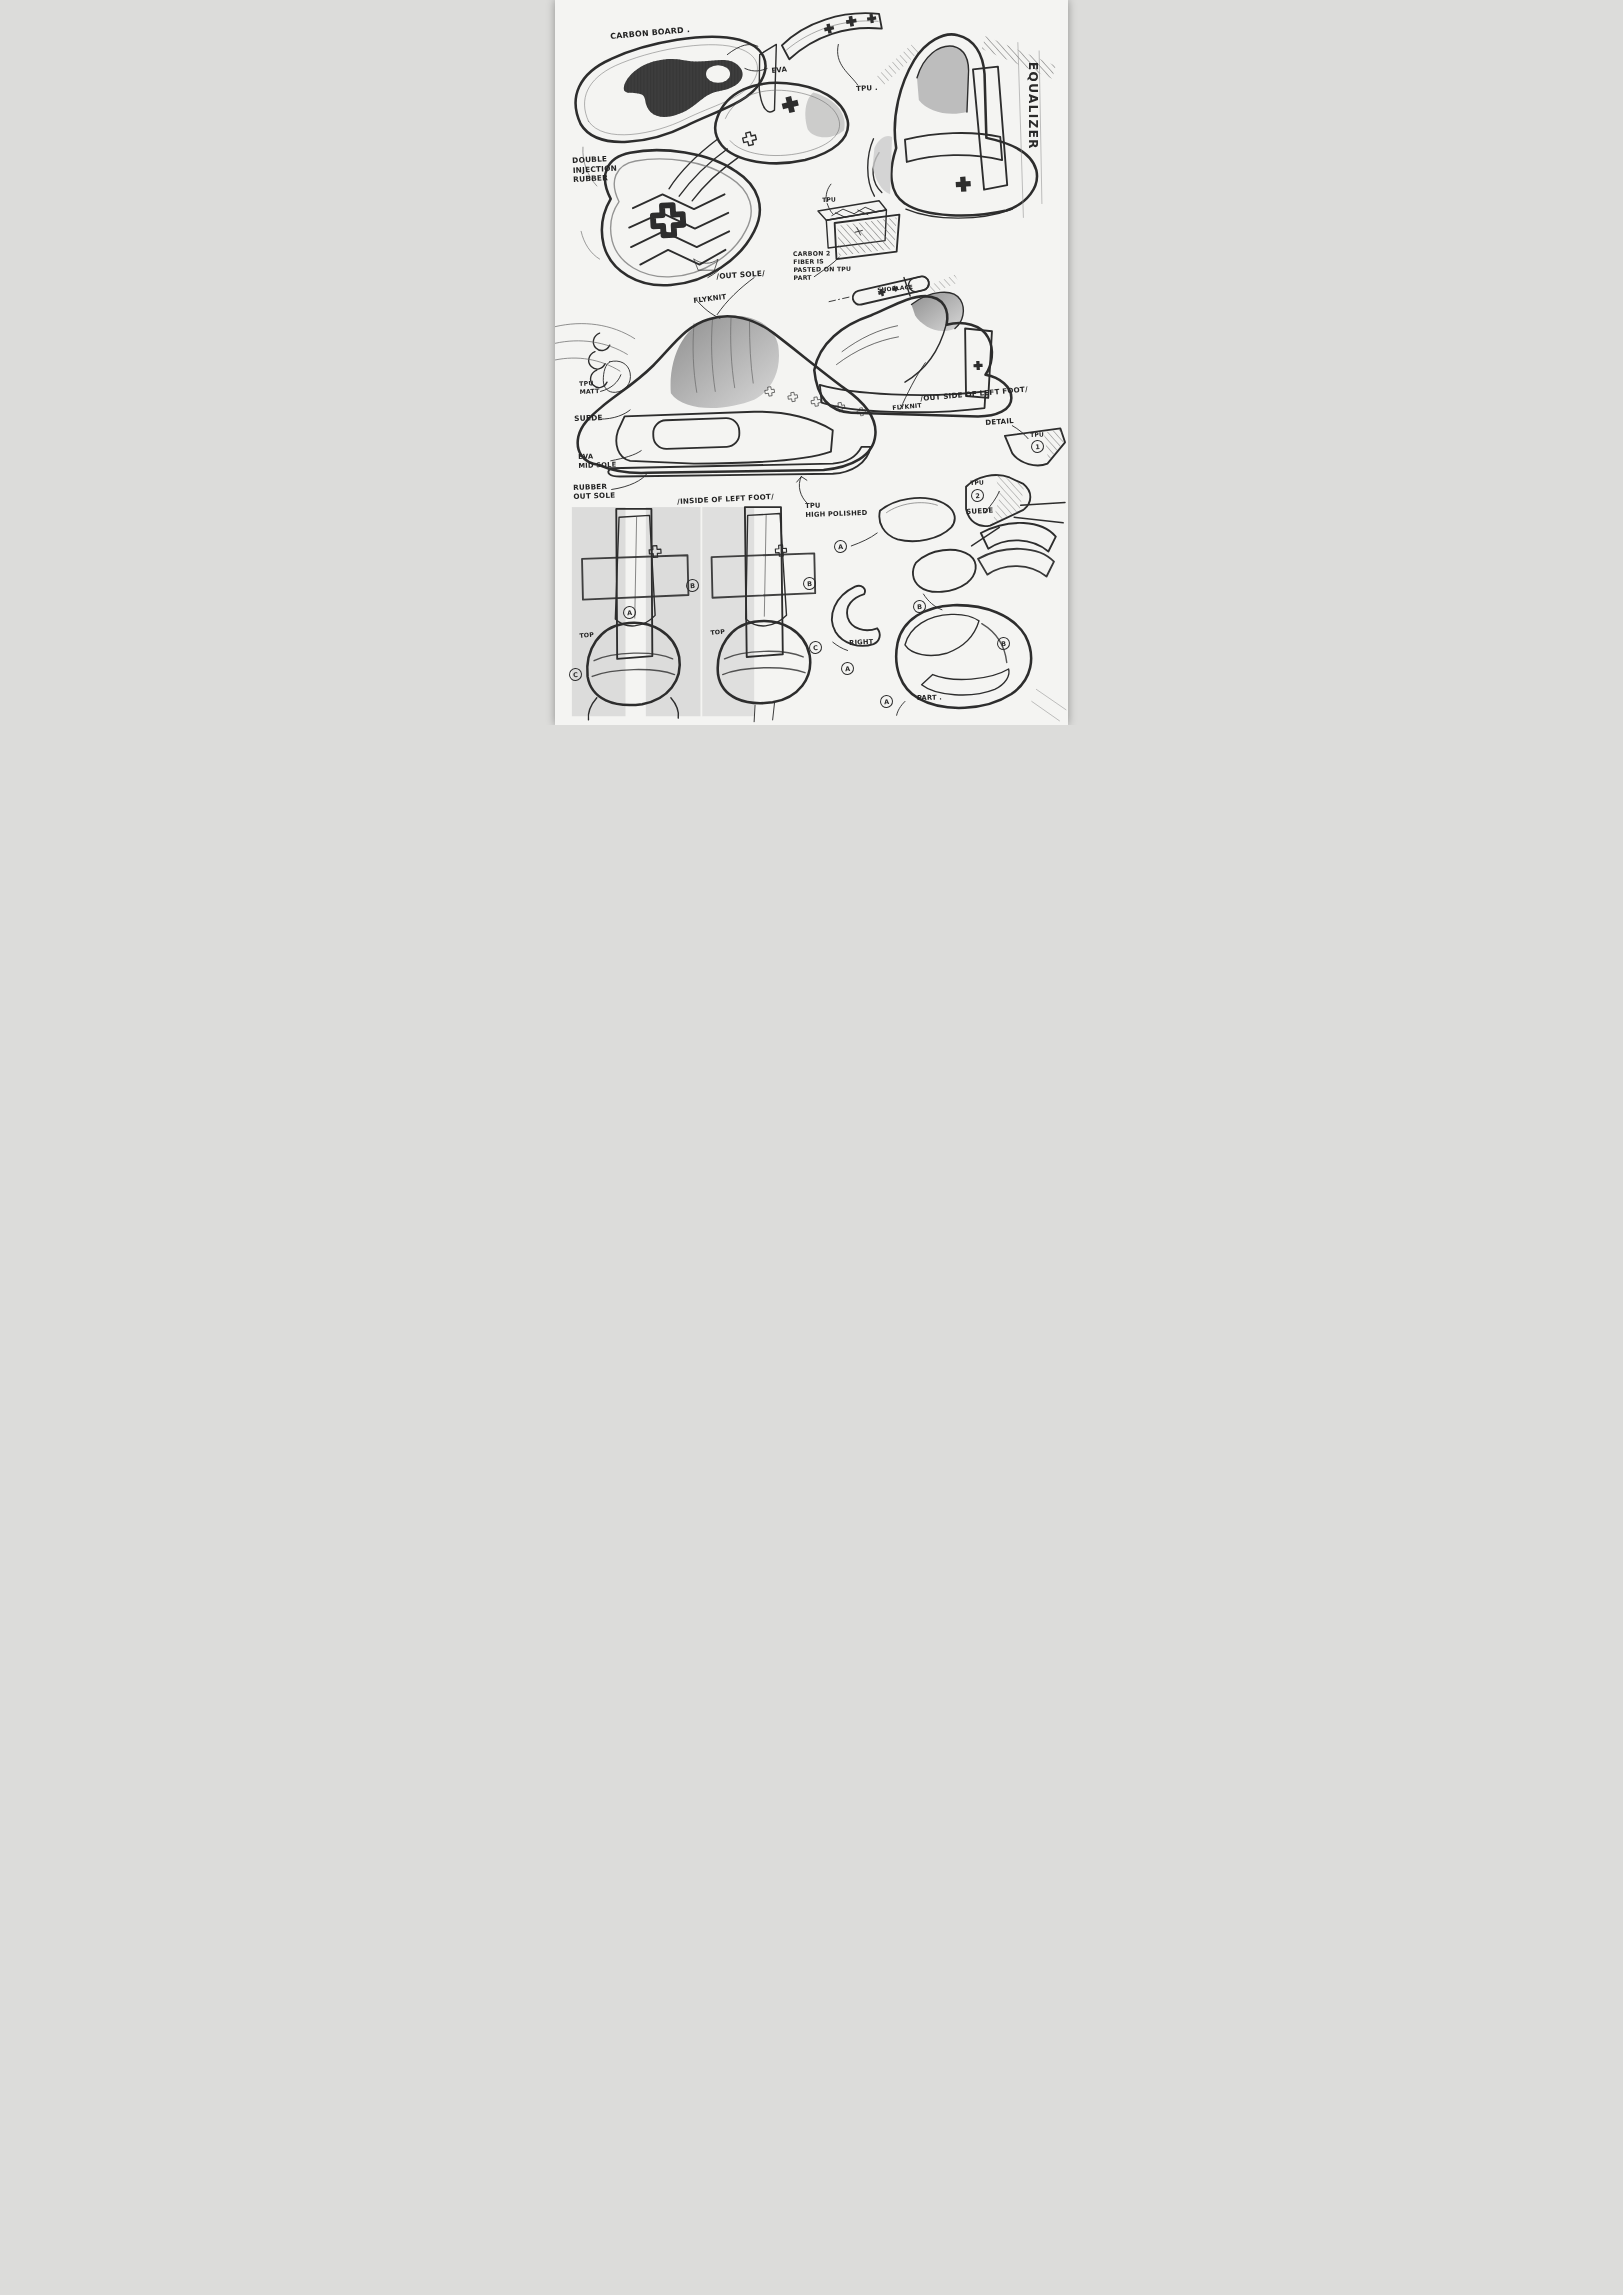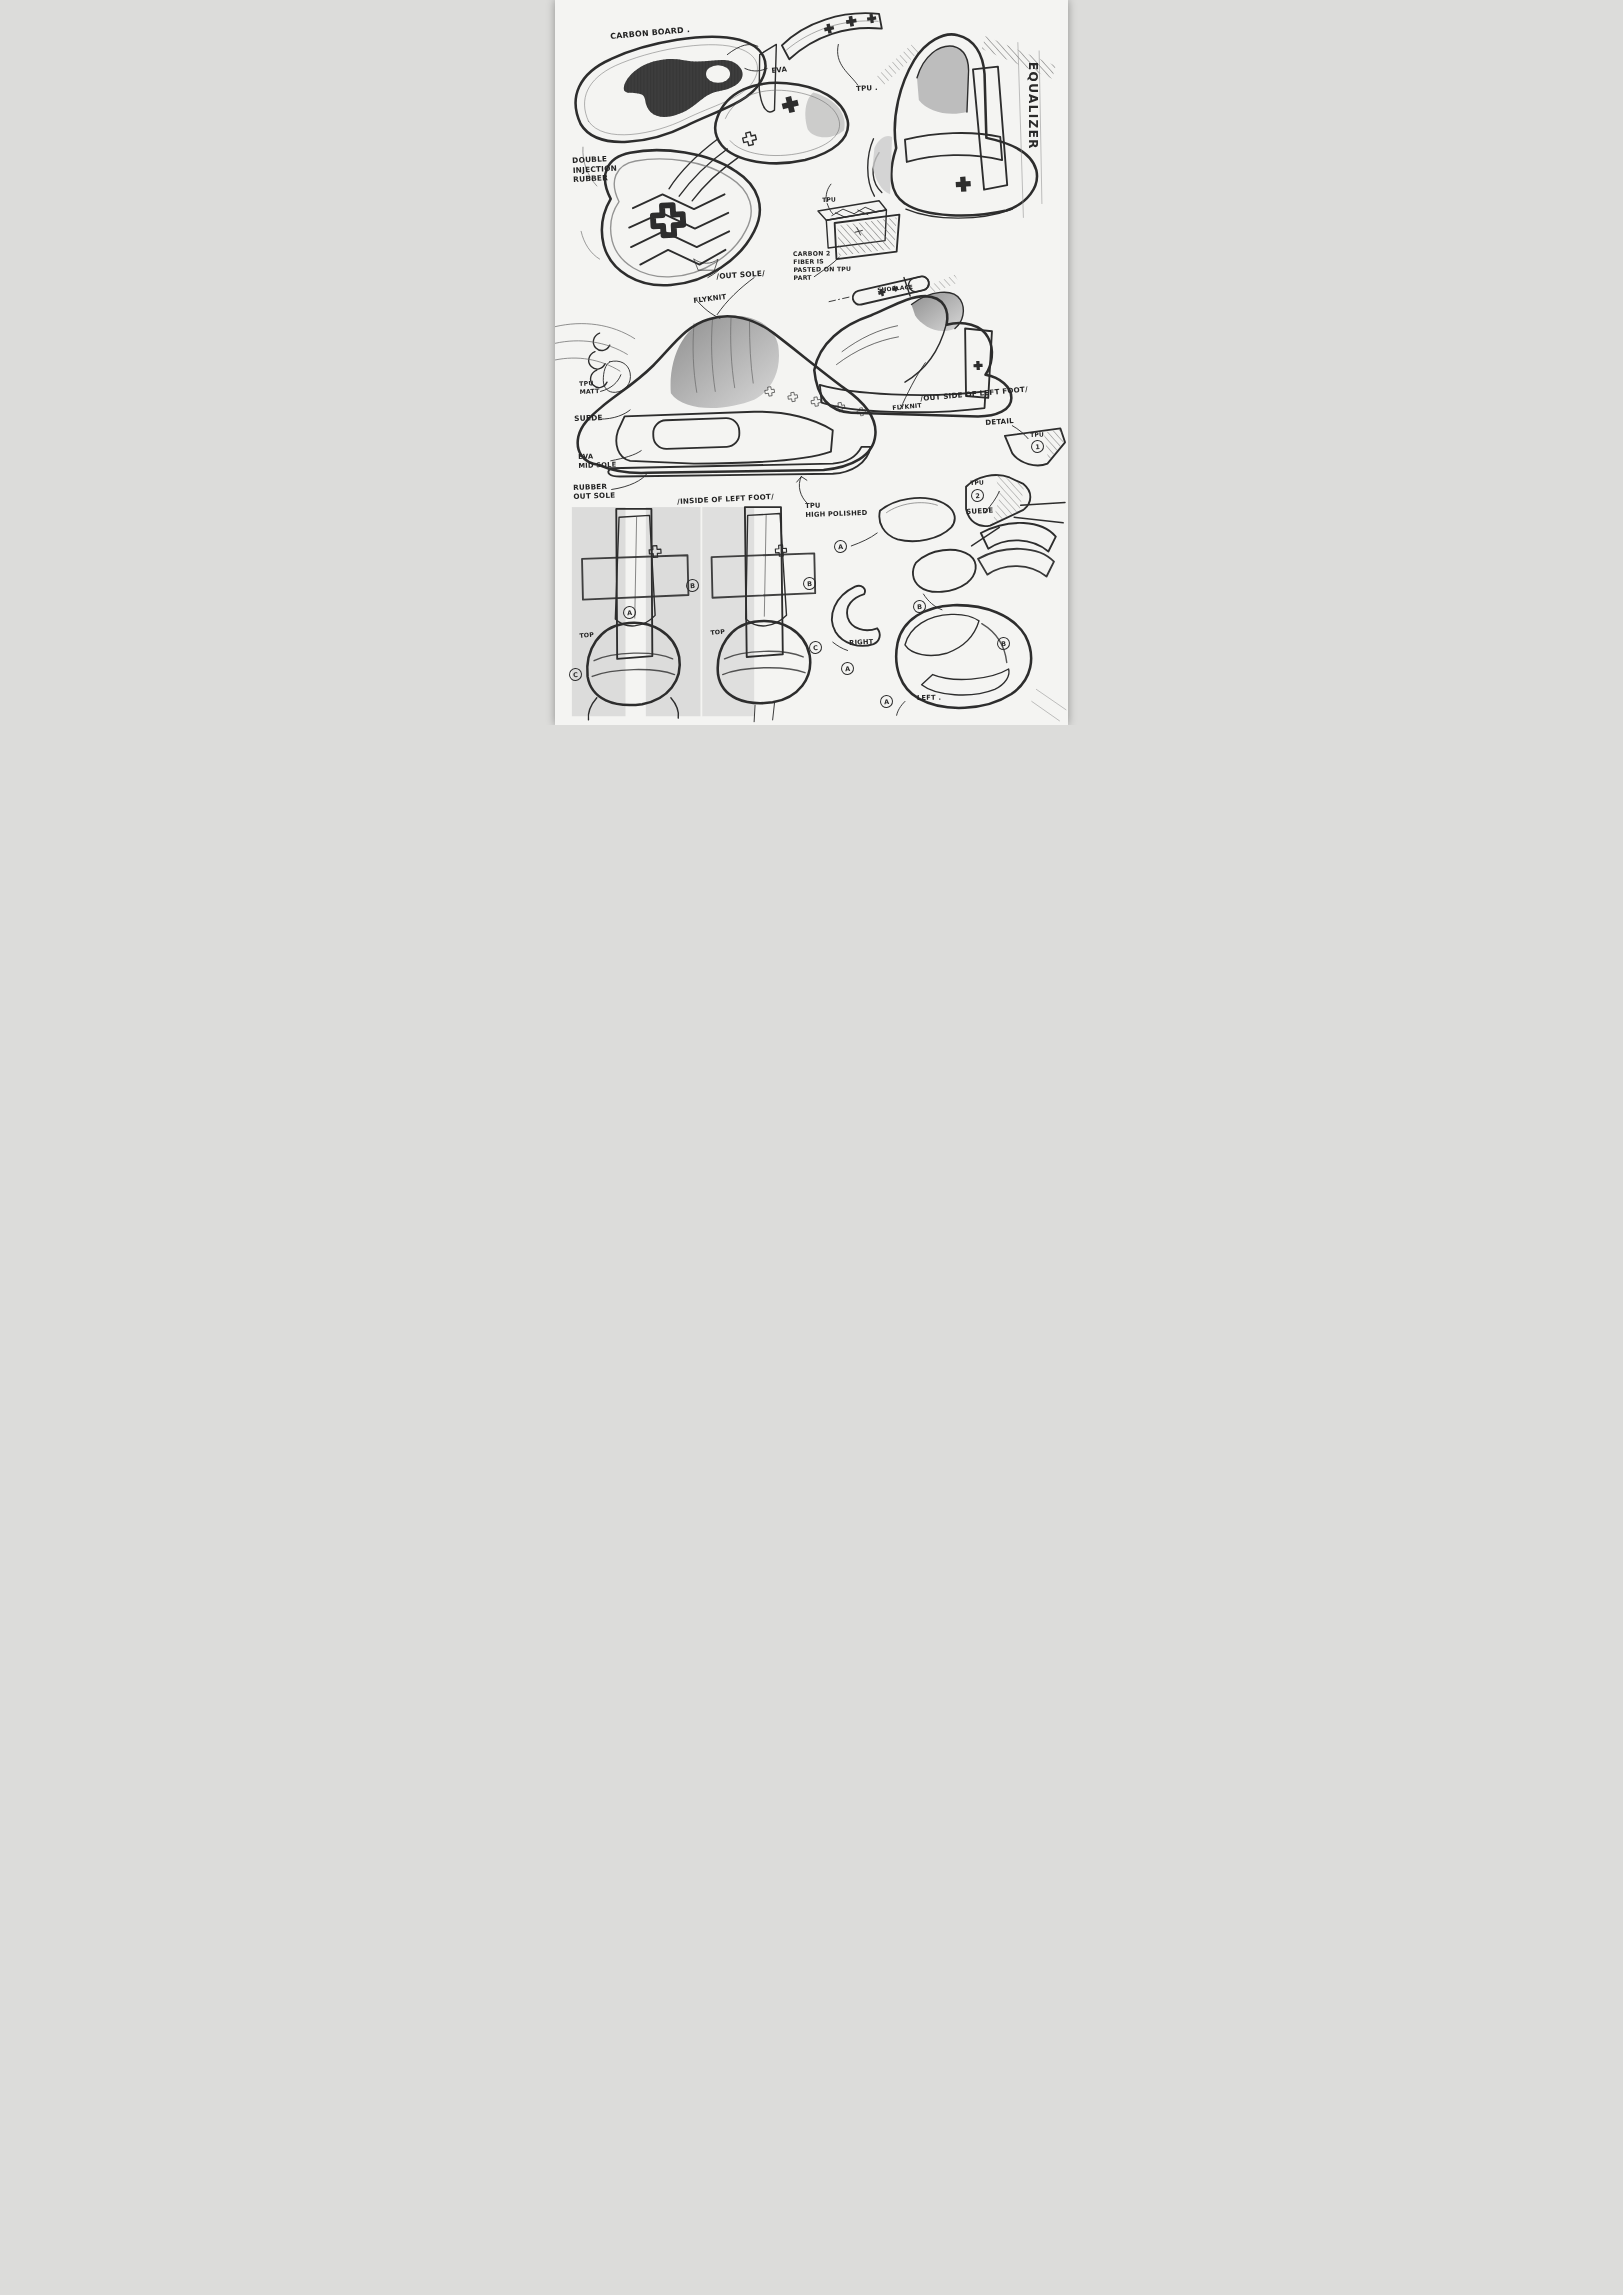--- a/index.html
+++ b/index.html
@@ -247,21 +247,21 @@
   <div class="lbl" style="left:122px;top:497px;font-size:7.2px;transform:rotate(-3deg);">/INSIDE OF LEFT FOOT/</div>
   <div class="lbl" style="left:250px;top:502px;font-size:6.7px;transform:rotate(-2deg);">TPU
 HIGH POLISHED</div>
   <div class="lbl" style="left:415px;top:479px;font-size:6px;transform:rotate(-2deg);">TPU</div>
   <div class="mk" style="left:416px;top:489px;">2</div>
   <div class="lbl" style="left:411px;top:508px;font-size:7px;transform:rotate(-3deg);">SUEDE</div>
 
   <div class="lbl" style="left:24px;top:632px;font-size:6.2px;transform:rotate(-6deg);">TOP</div>
   <div class="lbl" style="left:155px;top:629px;font-size:6.2px;transform:rotate(-6deg);">TOP</div>
   <div class="lbl" style="left:294px;top:639px;font-size:6.7px;transform:rotate(-3deg);">RIGHT</div>
-  <div class="lbl" style="left:362px;top:694px;font-size:6.7px;transform:rotate(-1deg);">LEFT .</div>
+  <div class="lbl" style="left:362px;top:694px;font-size:6.7px;transform:rotate(-1deg);">PART .</div>
 
   <div class="mk" style="left:279px;top:540px;">A</div>
   <div class="mk" style="left:68px;top:606px;">A</div>
   <div class="mk" style="left:286px;top:662px;">A</div>
   <div class="mk" style="left:325px;top:695px;">A</div>
   <div class="mk" style="left:131px;top:579px;">B</div>
   <div class="mk" style="left:248px;top:577px;">B</div>
   <div class="mk" style="left:358px;top:600px;">B</div>
   <div class="mk" style="left:442px;top:637px;">B</div>
   <div class="mk" style="left:14px;top:668px;">C</div>

